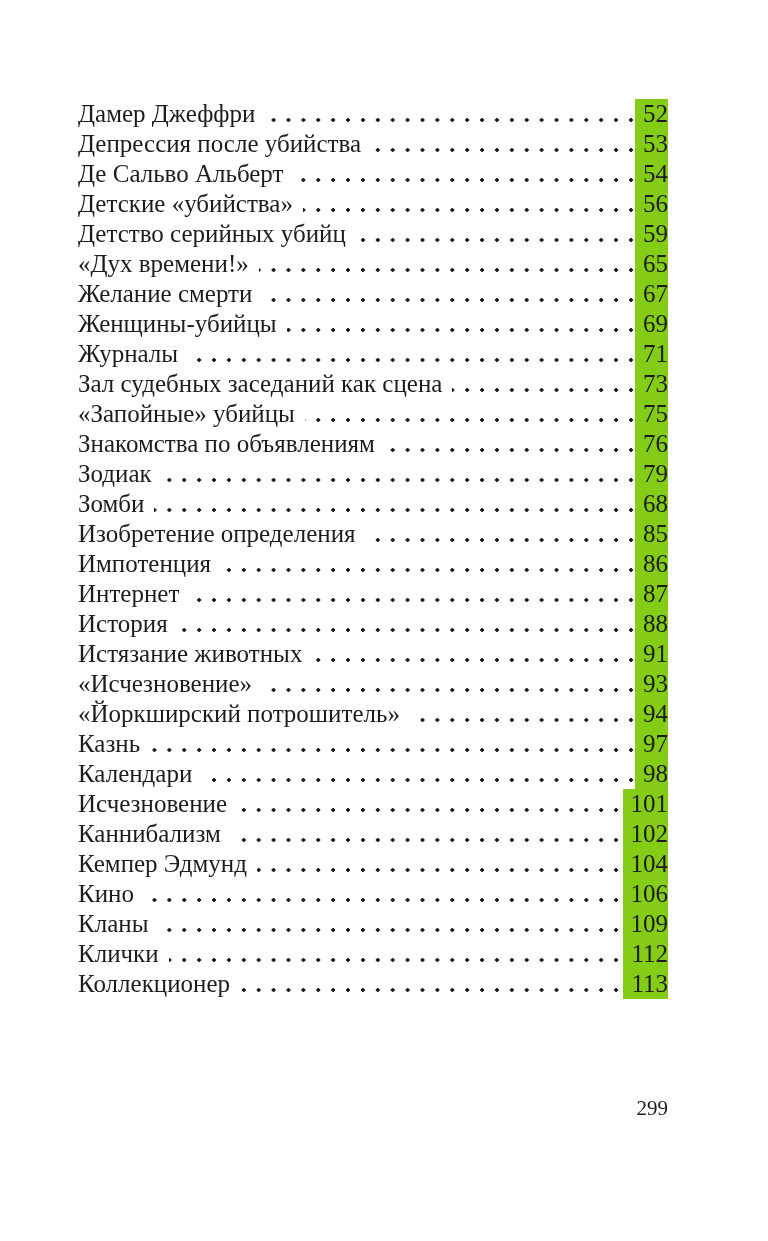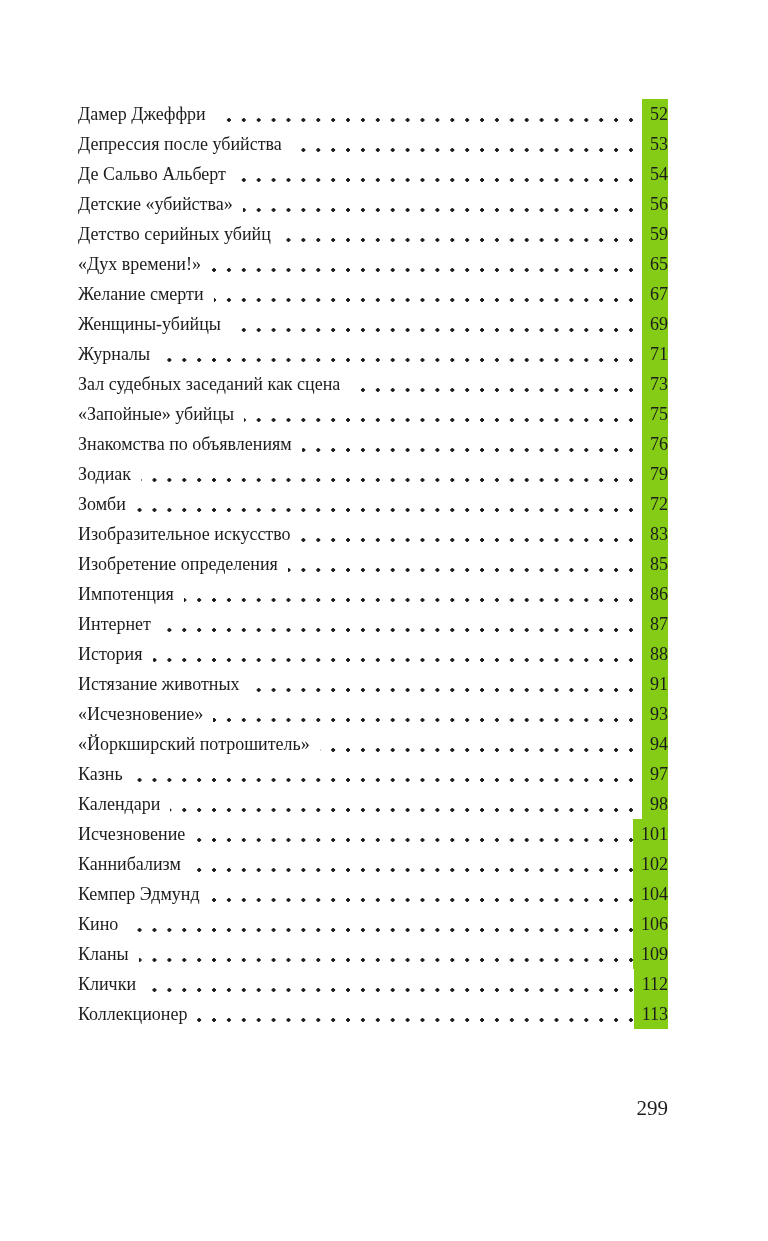--- a/index.html
+++ b/index.html
@@ -23,21 +23,21 @@
     width: 590px;
   }
   .group { }
   .group:first-child { margin-top: 0; }
   .row {
     position: relative;
     display: flex;
     justify-content: space-between;
     align-items: baseline;
     height: 30px;
-    font-size: 18px;
+    font-size: 25px;
     line-height: 30px;
     white-space: nowrap;
   }
   .leader {
     position: absolute;
     left: 0;
     right: 1px;
     bottom: 7px;
     height: 4px;
     background-image: radial-gradient(circle at 2px 2px, #1c1c1c 1.55px, rgba(0,0,0,0) 2.1px);
@@ -138,29 +138,24 @@
           <span class="num">76</span>
         </div>
         <div class="row">
           <div class="leader"></div>
           <span class="title">Зодиак</span>
           <span class="num">79</span>
         </div>
         <div class="row">
           <div class="leader"></div>
           <span class="title">Зомби</span>
-          <span class="num">72</span>
-        </div>
-      </div>
-      <div class="group">
-        <div class="row">
-          <div class="leader"></div>
-          <span class="title">Изобразительное искусство</span>
-          <span class="num">83</span>
-        </div>
+          <span class="num">68</span>
+        </div>
+      </div>
+      <div class="group">
         <div class="row">
           <div class="leader"></div>
           <span class="title">Изобретение определения</span>
           <span class="num">85</span>
         </div>
         <div class="row">
           <div class="leader"></div>
           <span class="title">Импотенция</span>
           <span class="num">86</span>
         </div>

